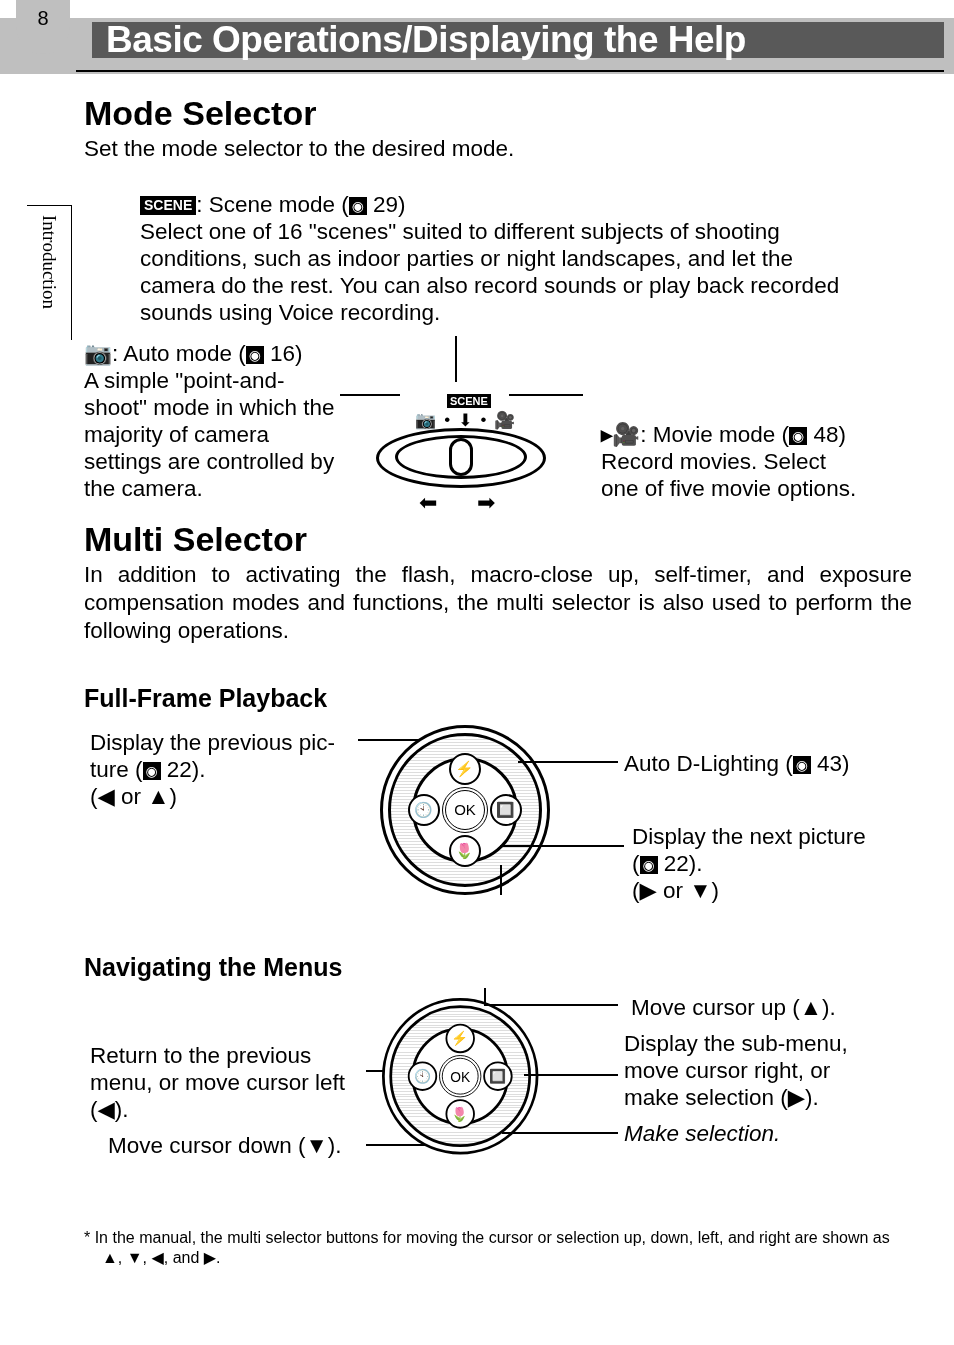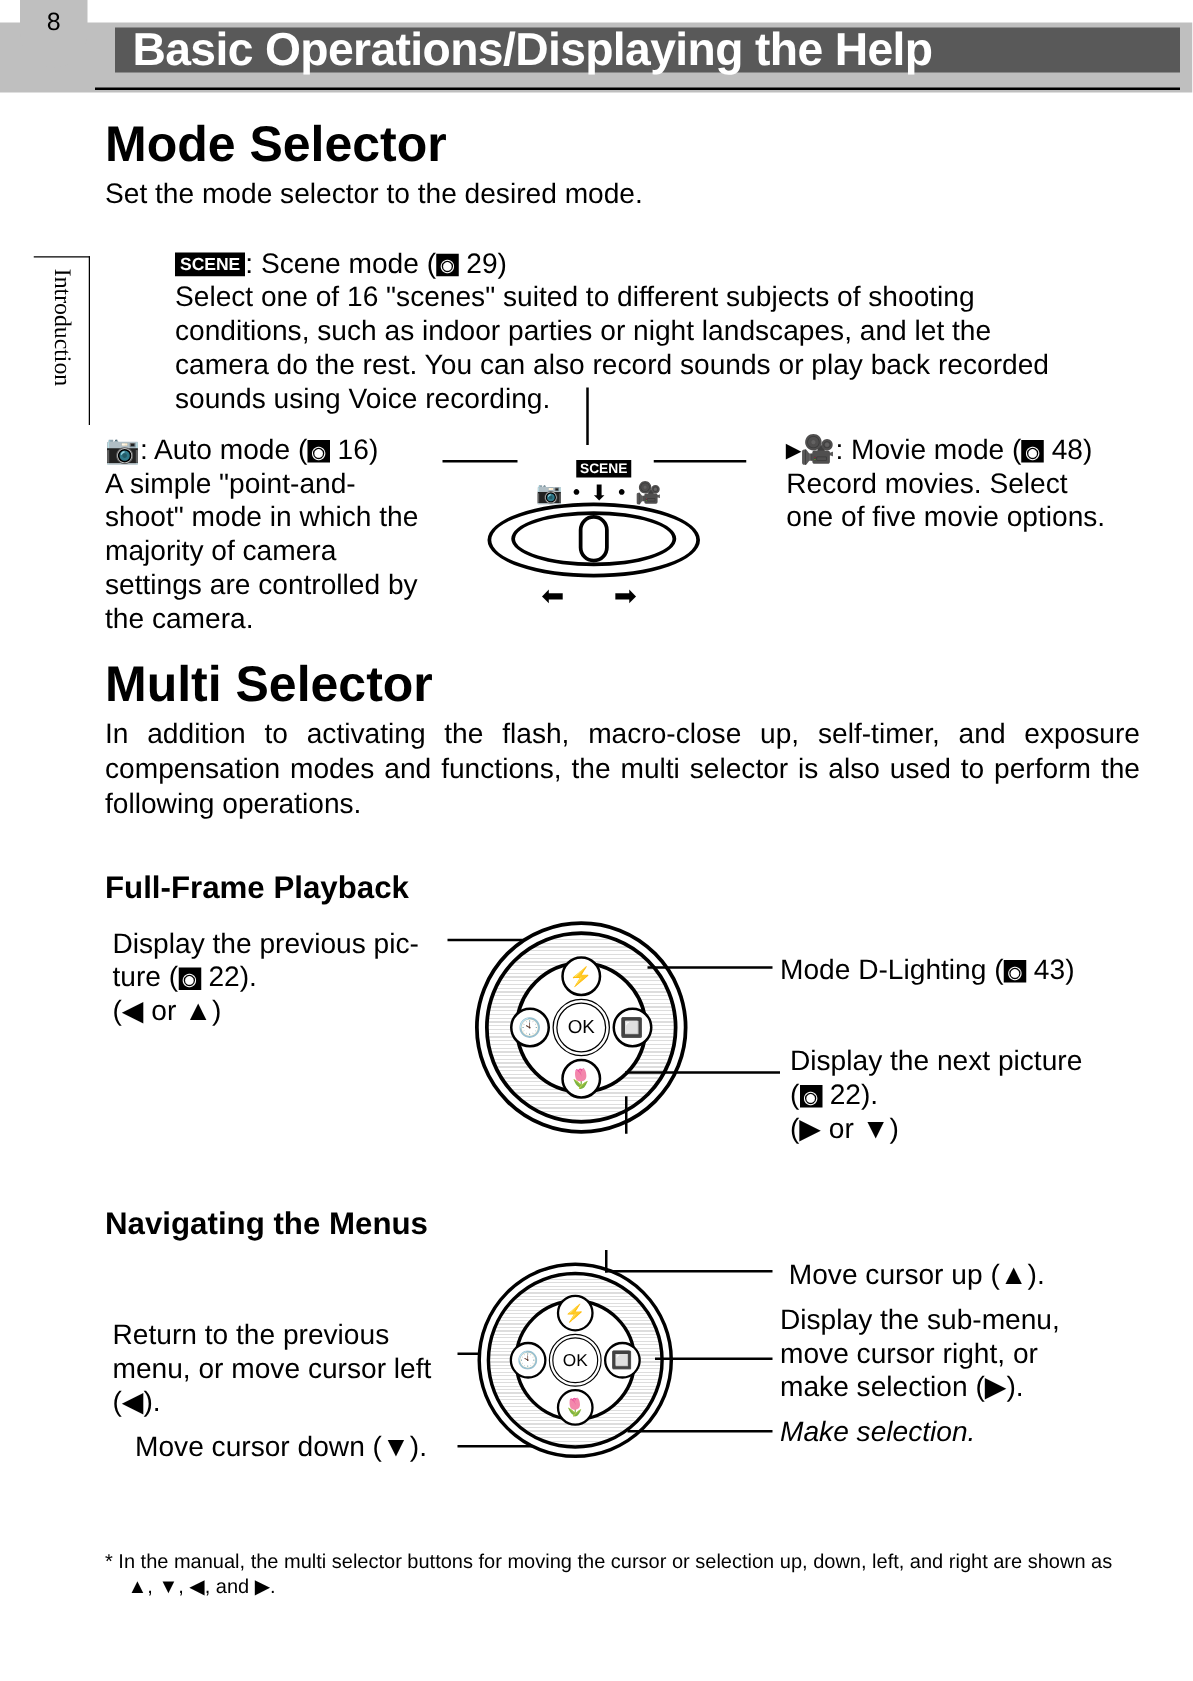--- a/index.html
+++ b/index.html
@@ -79,40 +79,40 @@
     border-top: 1px solid #000;
     border-right: 1px solid #000;
   }
   .content {
     position: absolute;
     top: 88px;
     left: 84px;
     right: 42px;
     bottom: 30px;
   }
-  .h2 { font-size: 40px; font-weight: 900; margin-bottom: 2px; }
+  .h2 { font-size: 34px; font-weight: 900; margin-bottom: 2px; }
   .body-text { font-size: 22.5px; line-height: 1.25; }
   .sub-h { font-size: 25px; font-weight: 700; margin-top: 38px; margin-bottom: 10px; }
 
   .mode-section { margin-top: 6px; }
   .mode-desc { margin-top: 2px; }
 
   .scene-block {
     margin-top: 28px;
     margin-left: 56px;
     width: 730px;
     font-size: 22.5px;
     line-height: 1.2;
   }
 
   .mode-columns {
     display: flex;
-    align-items: flex-start;
+    align-items: flex-end;
     margin-top: 14px;
-    gap: 14px;
+    gap: 0;
   }
   .mode-col-left { width: 262px; font-size: 22.5px; line-height: 1.2; }
   .mode-col-center { width: 235px; position: relative; height: 130px; padding-top:8px;}
   .mode-col-right { width: 265px; font-size: 22.5px; line-height: 1.2; margin-left: 20px;}
 
   .dial-graphic {
     width: 205px;
     height: 115px;
     position: relative;
     margin: 0 auto;
@@ -277,21 +277,21 @@
         <div class="ms-inner"></div>
         <div class="ms-btn-t">⚡</div>
         <div class="ms-btn-b">🌷</div>
         <div class="ms-btn-l">🕙</div>
         <div class="ms-btn-r">🔲</div>
         <div class="ms-ok">OK</div>
       </div>
 
       <div class="connector" style="left:434px; top:36px; width:100px;"></div>
       <div class="callout" style="left:540px; top:25px;">
-        <span>Mode D-Lighting (</span><span class="ref-box">◉</span><span> 43)</span>
+        <span>Auto D-Lighting (</span><span class="ref-box">◉</span><span> 43)</span>
       </div>
 
       <div class="connector-v" style="left:416px; top:140px; height:30px;"></div>
       <div class="connector" style="left:416px; top:120px; width:124px;"></div>
       <div class="callout" style="left:548px; top:98px;">
         <span>Display the next picture</span><br>
         <span>(</span><span class="ref-box">◉</span><span> 22).</span><br>
         <span>(▶ or ▼)</span>
       </div>
     </div>

